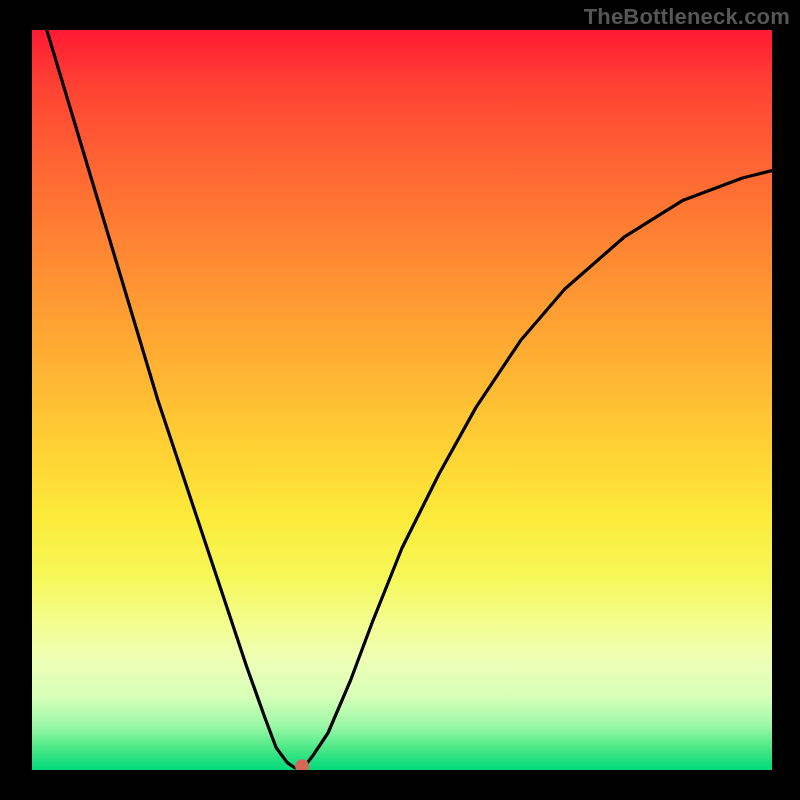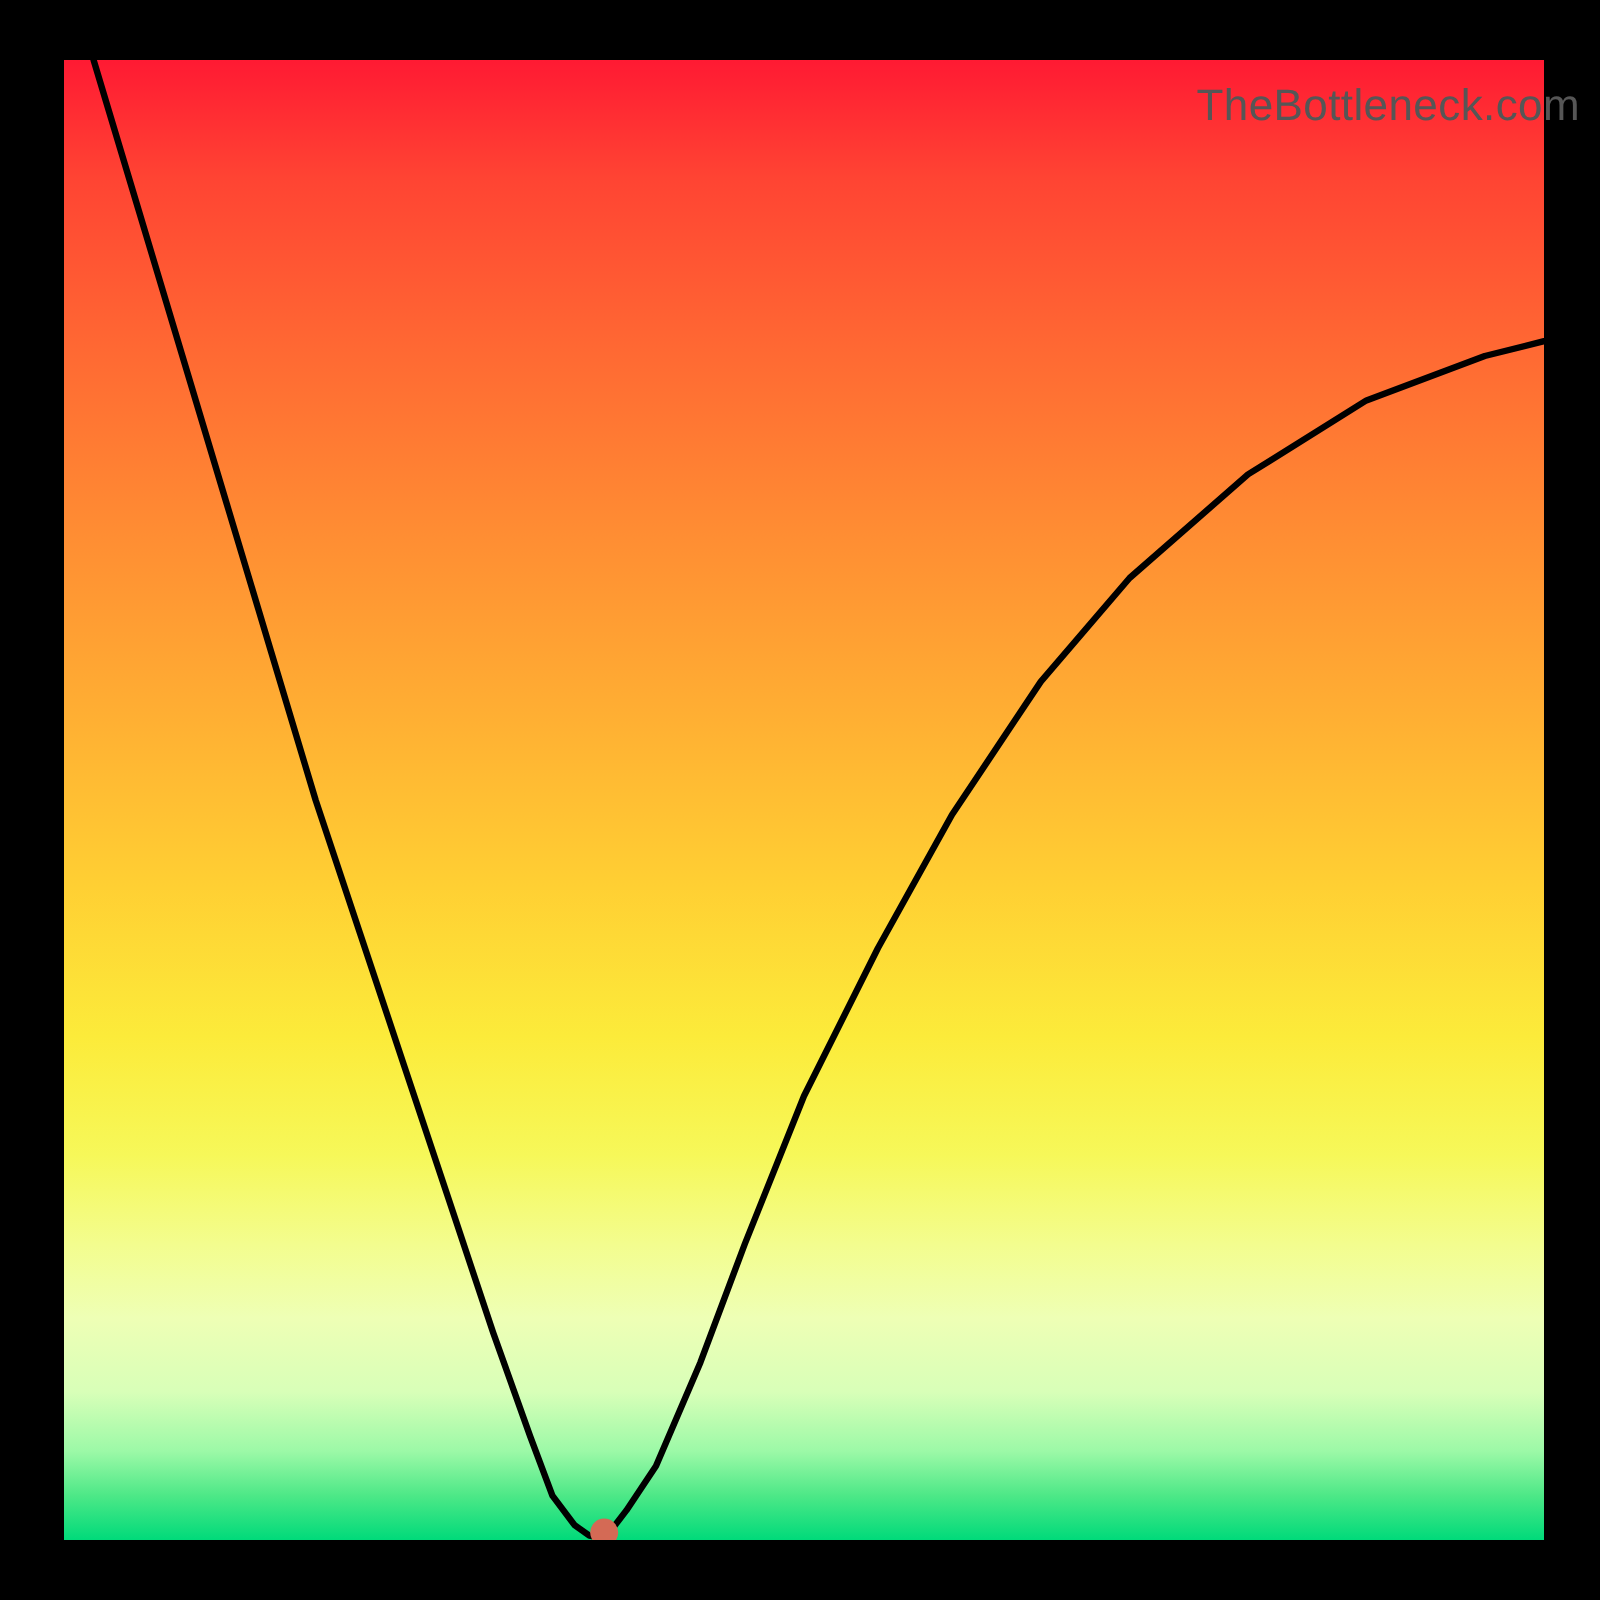--- a/index.html
+++ b/index.html
@@ -16,24 +16,23 @@
     width: 800px;
     height: 800px;
     background: #000;
   }
   .watermark {
     position: absolute;
     top: 4px;
     right: 10px;
     color: #565656;
     font-size: 22px;
-    font-weight: 400;
+    font-weight: 700;
     letter-spacing: 0.2px;
     z-index: 5;
-    margin-top: 36px;
   }
   .plot-area {
     position: absolute;
     left: 32px;
     top: 30px;
     width: 740px;
     height: 740px;
     background: linear-gradient(to bottom,
       #ff1a33 0%,
       #ff4433 8%,

